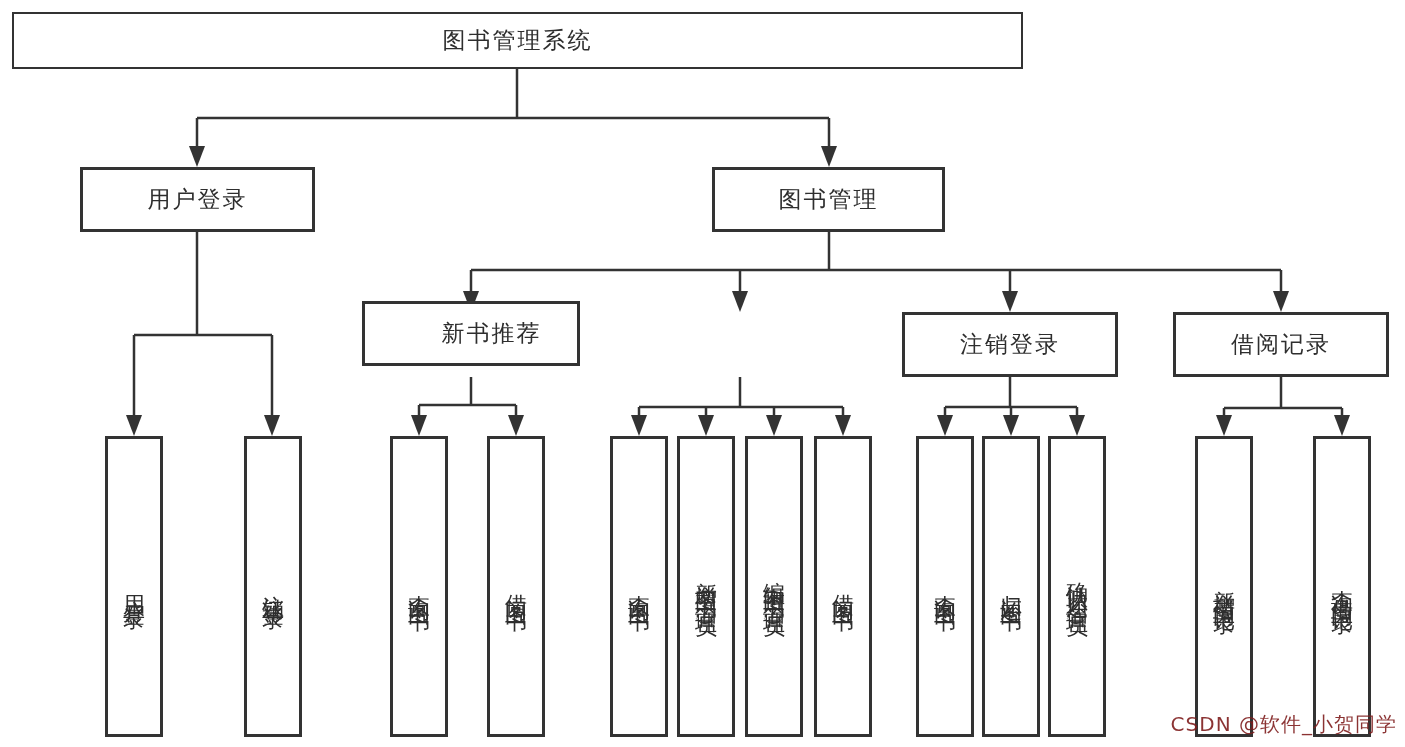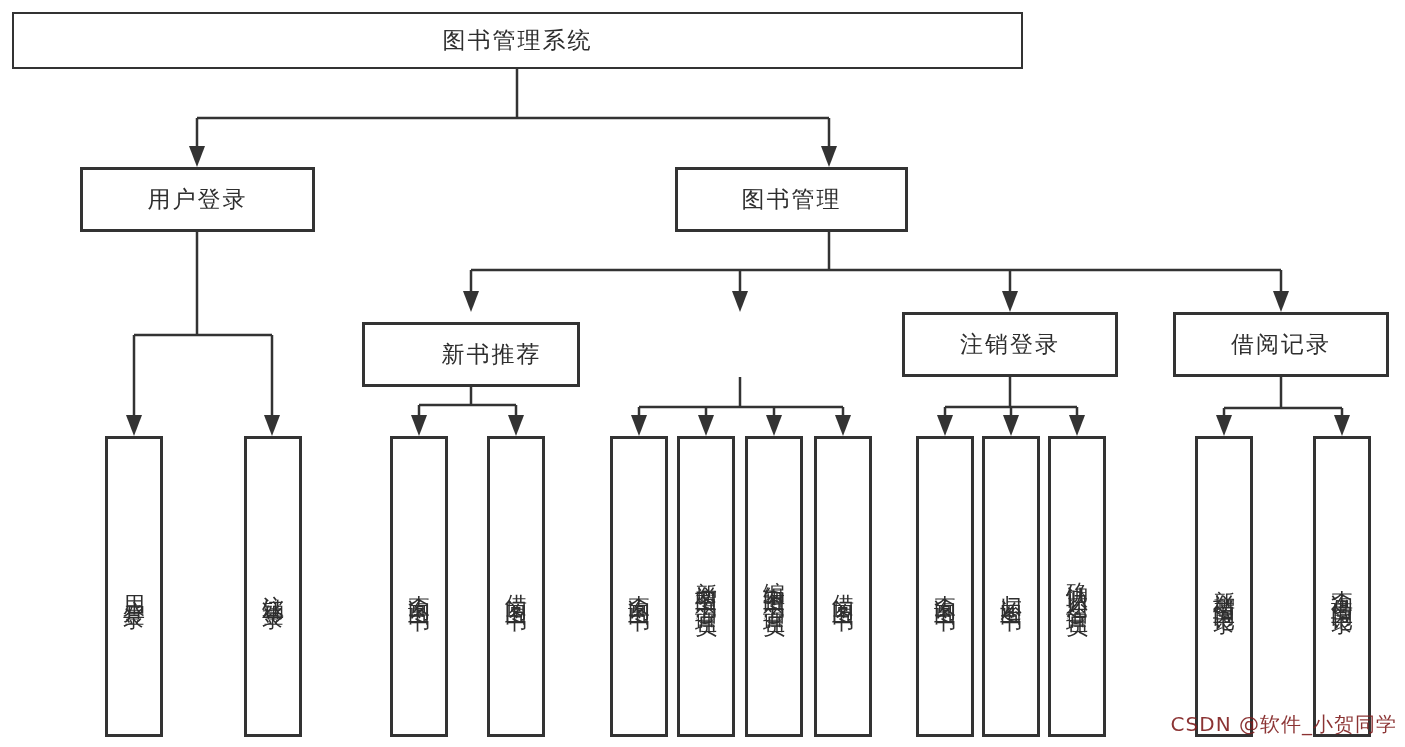--- a/index.html
+++ b/index.html
@@ -99,25 +99,25 @@
       <polygon points="1334,415 1350,415 1342,436" fill="#333333"></polygon>
     </svg>
 
   <div class="hbox root" style="left:12px;top:12px;width:1011px;height:57px;">
     <span>图书管理系统</span>
   </div>
 
   <div class="hbox" style="left:80px;top:167px;width:235px;height:65px;">
     <span>用户登录</span>
   </div>
-  <div class="hbox" style="left:675px;top:167px;width:233px;height:65px;">
+  <div class="hbox" style="left:712px;top:167px;width:233px;height:65px;">
     <span>图书管理</span>
   </div>
 
-  <div class="hbox" style="left:362px;top:322px;width:218px;height:65px;padding-left:41px;">
+  <div class="hbox" style="left:362px;top:301px;width:218px;height:65px;padding-left:41px;">
     <span>新书推荐</span>
   </div>
   <div class="hbox" style="left:902px;top:312px;width:216px;height:65px;">
     <span>注销登录</span>
   </div>
   <div class="hbox" style="left:1173px;top:312px;width:216px;height:65px;">
     <span>借阅记录</span>
   </div>
 
   <div class="vbox" style="left:105px;">

